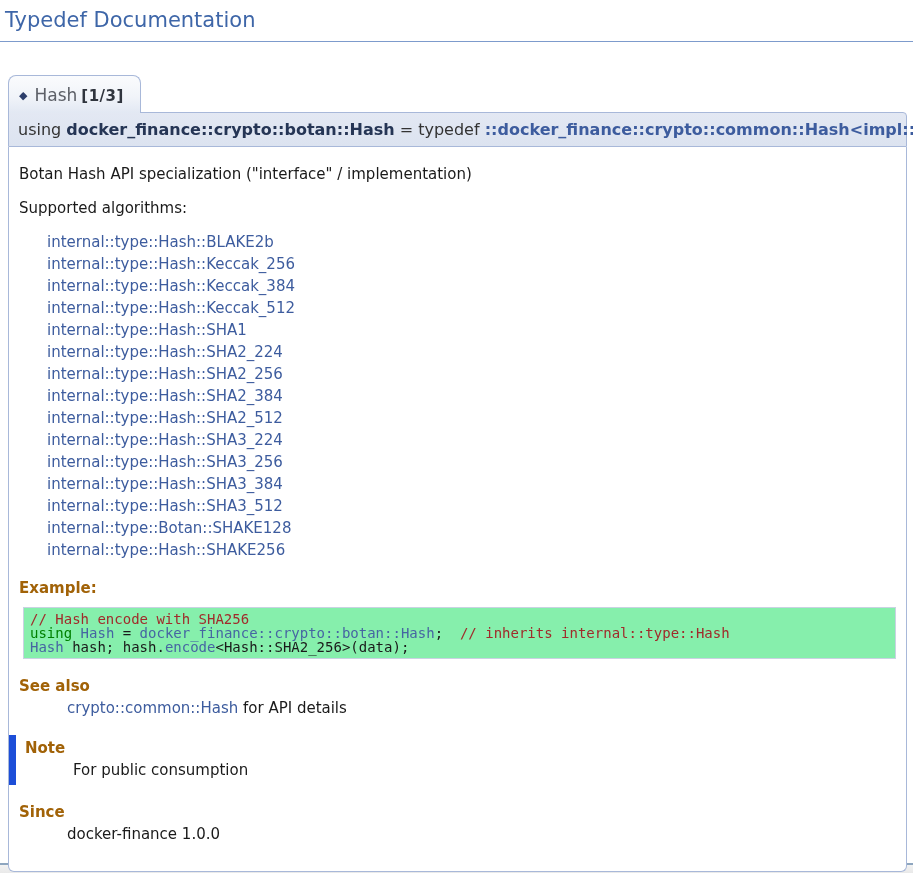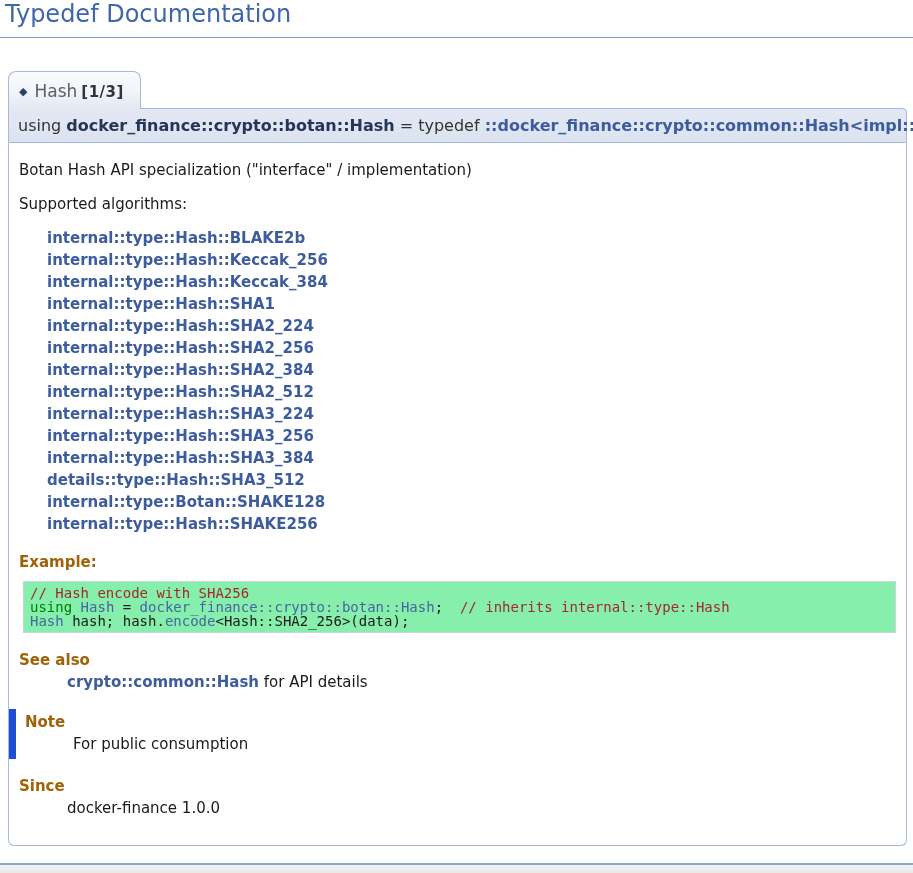--- a/index.html
+++ b/index.html
@@ -5,24 +5,24 @@
   * { box-sizing: border-box; margin: 0; padding: 0; }
   html, body {
     width: 913px; height: 873px;
     background: #ffffff;
     font-family: "DejaVu Sans", "Liberation Sans", sans-serif;
     color: #1a1a1a;
     overflow: hidden;
   }
   
   .group-header {
-    font-size: 24px;
+    font-size: 21px;
     font-weight: normal;
     color: #3e66a8;
-    margin: 0 0 0 5px;
+    margin: 8px 0 0 5px;
     padding-bottom: 9px;
   }
   .group-header-rule {
     border: none;
     border-top: 1px solid #7d9bcc;
     width: 100%;
     margin: 0;
   }
   
   .member-wrap { margin: 33px 6px 0 8px; }
@@ -76,39 +76,39 @@
     border-bottom: 1px solid #a8b8d9;
     border-radius: 0 0 6px 6px;
     background: #ffffff;
     padding: 2px 10px 18px 10px;
     font-size: 15px;
   }
   .memdoc p { margin: 16px 0 14px 0; }
   .algo-list { margin: 0 0 0 28px; }
   .algo-list a {
     display: block;
-    font-weight: bold;
+    font-weight: normal;
     color: #3d5c9e;
     text-decoration: none;
     line-height: 22px;
     cursor: pointer;
     width: -moz-fit-content;
     width: fit-content;
   }
   dl.section { margin: 18px 0 10px 0; }
   dl.section dt { font-weight: bold; color: #a16207; }
   dl.section dd { margin: 4px 0 0 48px; }
   dl.note {
     margin-left: -10px;
     padding: 4px 0 6px 9px;
     border-left: 7px solid #1d4ed8;
   }
   dl.note dd { }
   a.doc-link {
-    font-weight: bold;
+    font-weight: normal;
     color: #3d5c9e;
     text-decoration: none;
     cursor: pointer;
   }
   
   .fragment {
     margin: 10px 0 4px 4px;
     border: 1px solid #c9d2e2;
     background: #86efac;
     padding: 4px 6px;
@@ -149,29 +149,30 @@
     </div>
 
     <div class="memdoc">
       <p>Botan Hash API specialization ("interface" / implementation)</p>
       <p>Supported algorithms:</p>
 
       <div class="algo-list" id="algo-list">
           <a>internal::type::Hash::BLAKE2b</a>
           <a>internal::type::Hash::Keccak_256</a>
           <a>internal::type::Hash::Keccak_384</a>
+          <a>internal::type::Hash::Keccak_512</a>
           <a>internal::type::Hash::SHA1</a>
           <a>internal::type::Hash::SHA2_224</a>
           <a>internal::type::Hash::SHA2_256</a>
           <a>internal::type::Hash::SHA2_384</a>
           <a>internal::type::Hash::SHA2_512</a>
           <a>internal::type::Hash::SHA3_224</a>
           <a>internal::type::Hash::SHA3_256</a>
           <a>internal::type::Hash::SHA3_384</a>
-          <a>details::type::Hash::SHA3_512</a>
+          <a>internal::type::Hash::SHA3_512</a>
           <a>internal::type::Botan::SHAKE128</a>
           <a>internal::type::Hash::SHAKE256</a>
         </div>
 
       <dl class="section">
         <dt>Example:</dt>
       </dl>
 
       <div class="fragment" id="code-block"><div class="code-line"><span class="tok-comment">// Hash encode with SHA256</span></div><div class="code-line"><span class="tok-keyword">using</span><span class="tok-plain"> </span><a class="tok-link">Hash</a><span class="tok-plain"> = </span><a class="tok-link">docker_finance::crypto::botan::Hash</a><span class="tok-plain">;  </span><span class="tok-comment">// inherits internal::type::Hash</span></div><div class="code-line"><a class="tok-link">Hash</a><span class="tok-plain"> hash; hash.</span><a class="tok-link">encode</a><span class="tok-plain">&lt;Hash::SHA2_256&gt;(data);</span></div></div>
 

